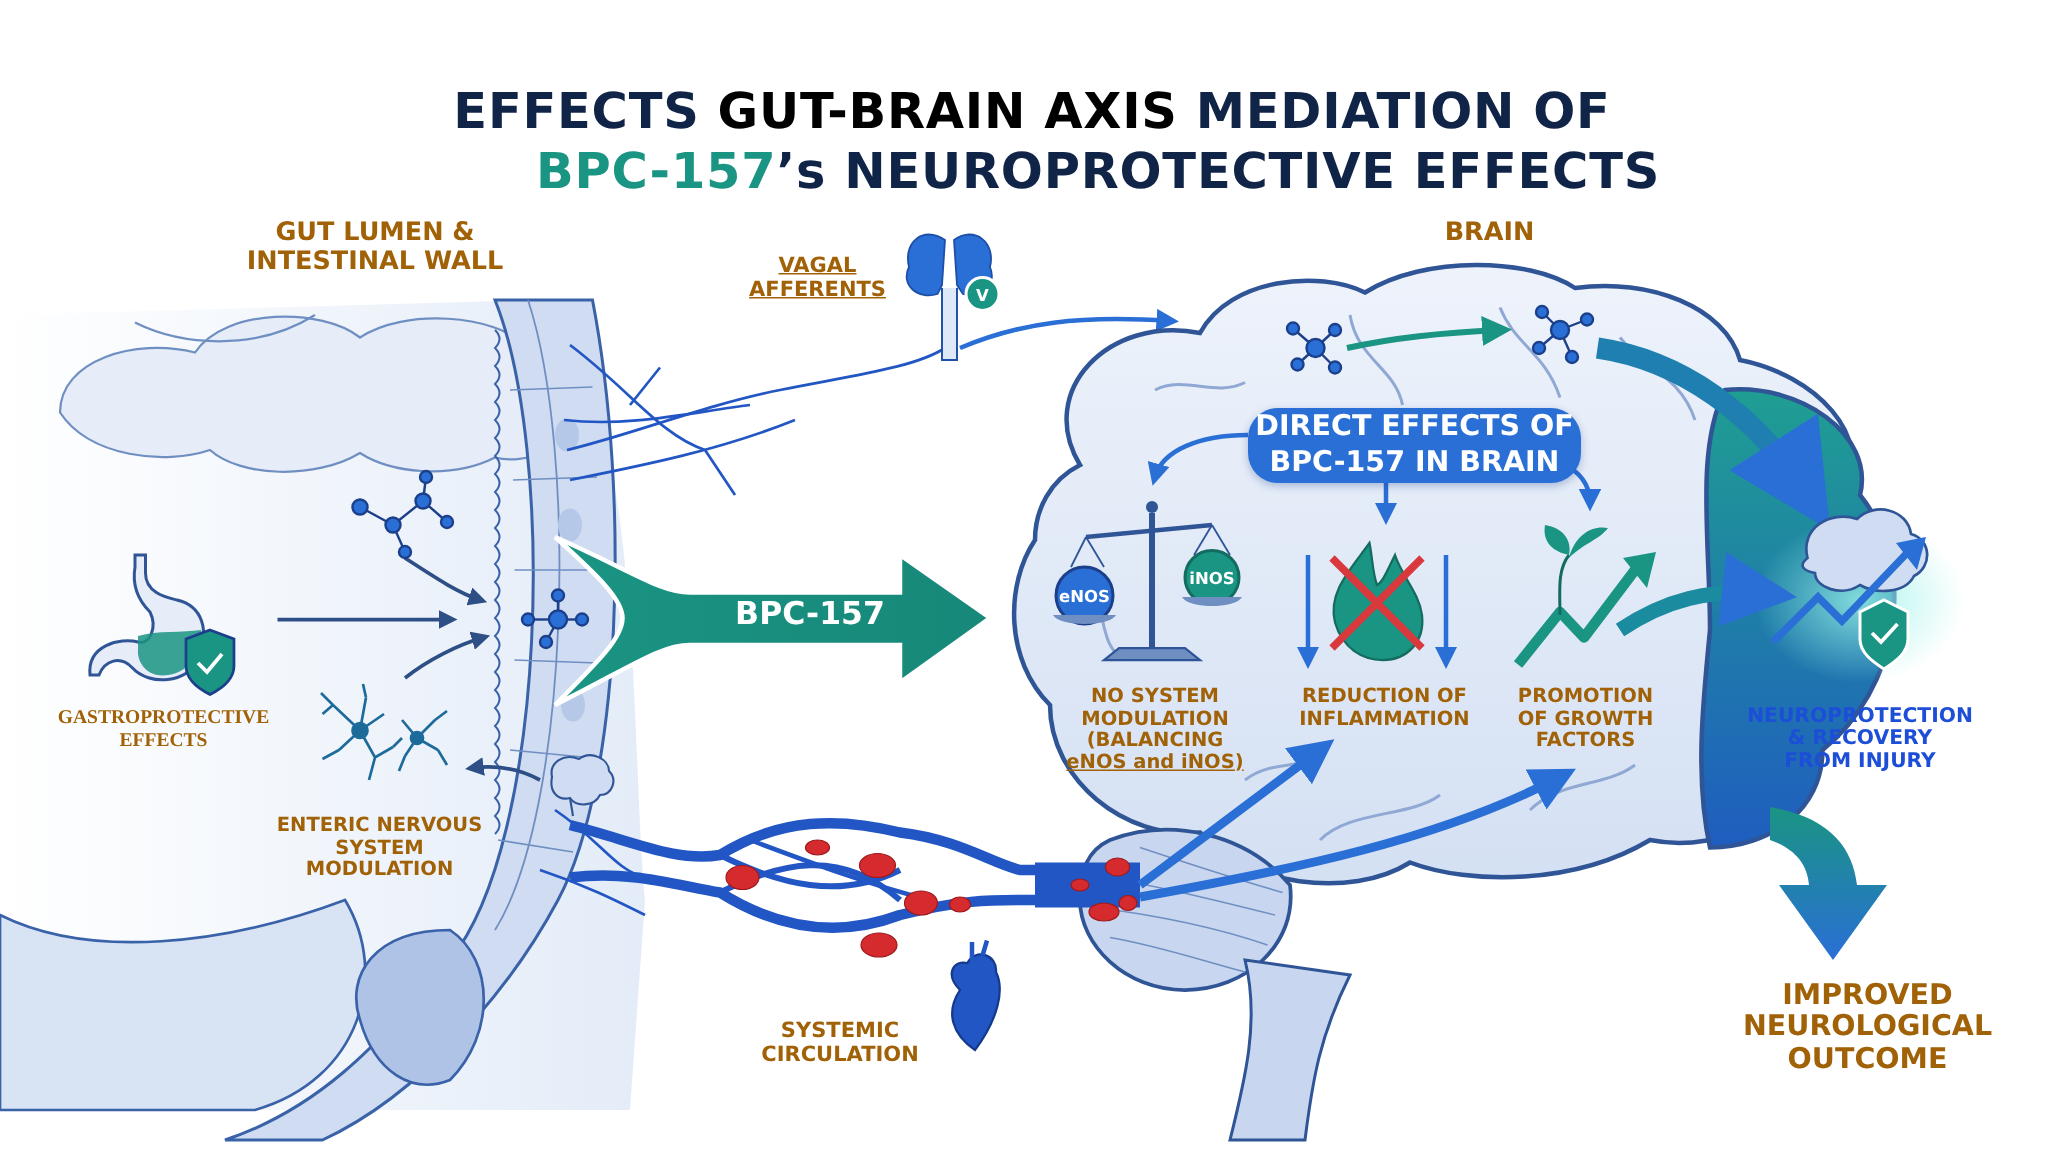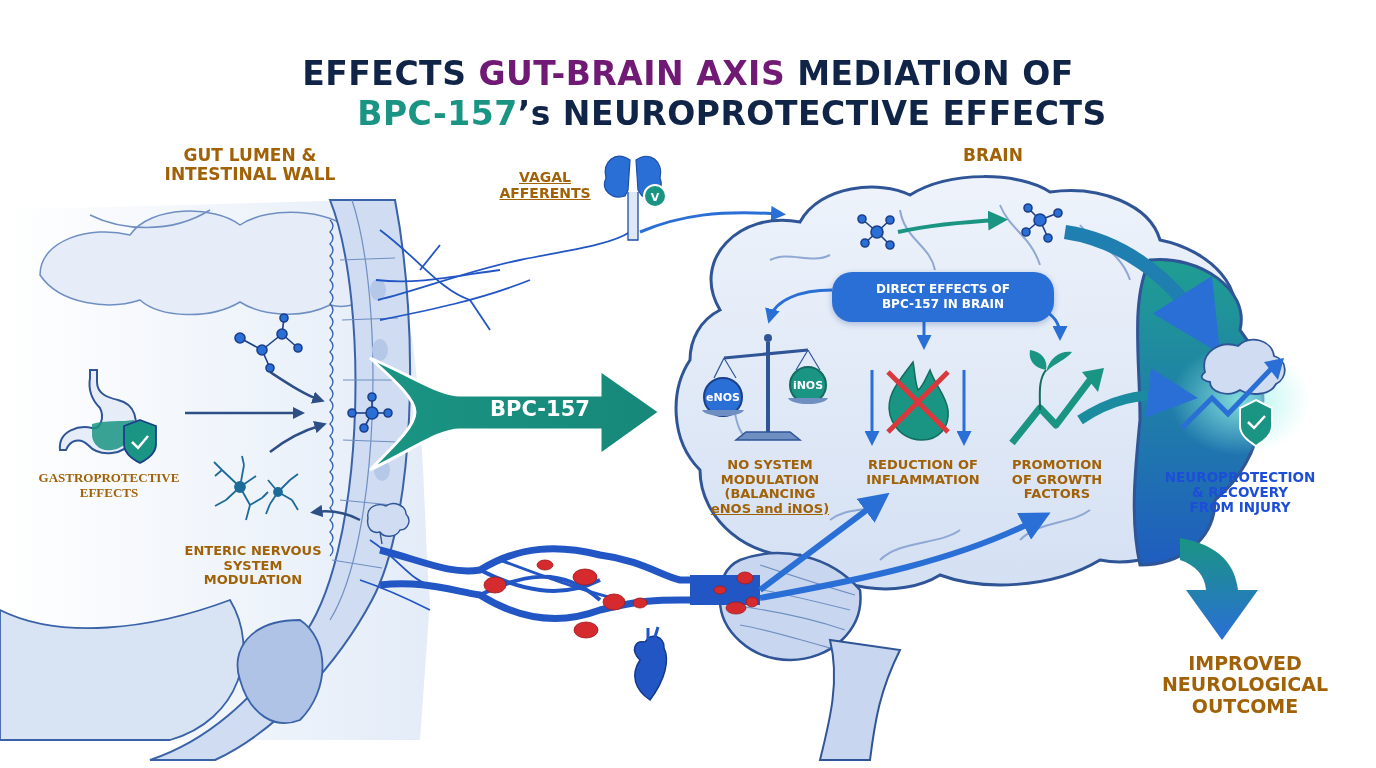--- a/index.html
+++ b/index.html
@@ -1,27 +1,27 @@
 <!DOCTYPE html>
 <html><head>
 <meta charset="utf-8">
 <style>
   html, body { margin:0; padding:0; }
   body { width:1376px; height:768px; overflow:hidden; background:#ffffff; font-family:"Liberation Sans", sans-serif; position:relative; }
   .stage { position:absolute; left:0; top:0; width:1376px; height:768px; }
   svg.bg { position:absolute; left:0; top:0; }
   .lbl { position:absolute; font-family:"DejaVu Sans", sans-serif; font-weight:bold; color:#a16207; text-align:center; line-height:1.12; text-transform:uppercase; }
   .title { position:absolute; left:0; width:1376px; text-align:center; font-family:"DejaVu Sans", sans-serif; font-weight:bold; font-size:33px; color:#102448; letter-spacing:0.5px; line-height:1.2; }
-  .title .blue { color:#701a75; }
+  .title .blue { color:#000000; }
   .title .teal { color:#1a9483; }
   .sm { font-size:13px; }
   .md { font-size:17px; }
   .lg { font-size:19px; }
   .white { color:#1d4ed8; }
-  .pill { position:absolute; left:832px; top:272px; width:222px; height:50px; border-radius:20px; background:#2a6fd6; color:#fff; font-family:"DejaVu Sans", sans-serif; font-weight:bold; font-size:12px; text-align:center; line-height:1.25; display:flex; flex-direction:column; justify-content:center; box-shadow:0 2px 6px rgba(20,60,140,0.3); }
+  .pill { position:absolute; left:832px; top:272px; width:222px; height:50px; border-radius:20px; background:#2a6fd6; color:#fff; font-family:"DejaVu Sans", sans-serif; font-weight:bold; font-size:19px; text-align:center; line-height:1.25; display:flex; flex-direction:column; justify-content:center; box-shadow:0 2px 6px rgba(20,60,140,0.3); }
   .arrowtxt { position:absolute; left:470px; top:397px; width:140px; text-align:center; font-family:"DejaVu Sans", sans-serif; font-weight:bold; font-size:21px; color:#ffffff; }
   .chip { font-family:"DejaVu Sans", sans-serif; font-weight:bold; font-size:11px; fill:#ffffff; }
   .lc { text-transform:none;text-decoration:underline; }
 </style>
 </head>
 <body>
 
 <div class="stage">
 
 <svg class="bg" width="1376" height="768" viewBox="0 0 1376 768">
@@ -331,20 +331,24 @@
 <div class="lbl sm" style="left:24px; top:471px; width:170px;font-family:Liberation Serif, serif;">
   <div>GASTROPROTECTIVE</div>
   <div>EFFECTS</div>
 </div>
 <div class="lbl sm" style="left:168px; top:544px; width:170px;">
   <div>ENTERIC NERVOUS</div>
   <div>SYSTEM</div>
   <div>MODULATION</div>
 </div>
 
+<div class="lbl sm" style="left:480px; top:680px; width:160px; font-size:14px;">
+  <div>SYSTEMIC</div>
+  <div>CIRCULATION</div>
+</div>
 
 <div class="pill">
   <div>DIRECT EFFECTS OF</div>
   <div>BPC-157 IN BRAIN</div>
 </div>
 
 <div class="lbl sm" style="left:695px; top:458px; width:150px;">
   <div>NO SYSTEM</div>
   <div>MODULATION</div>
   <div>(BALANCING</div>

